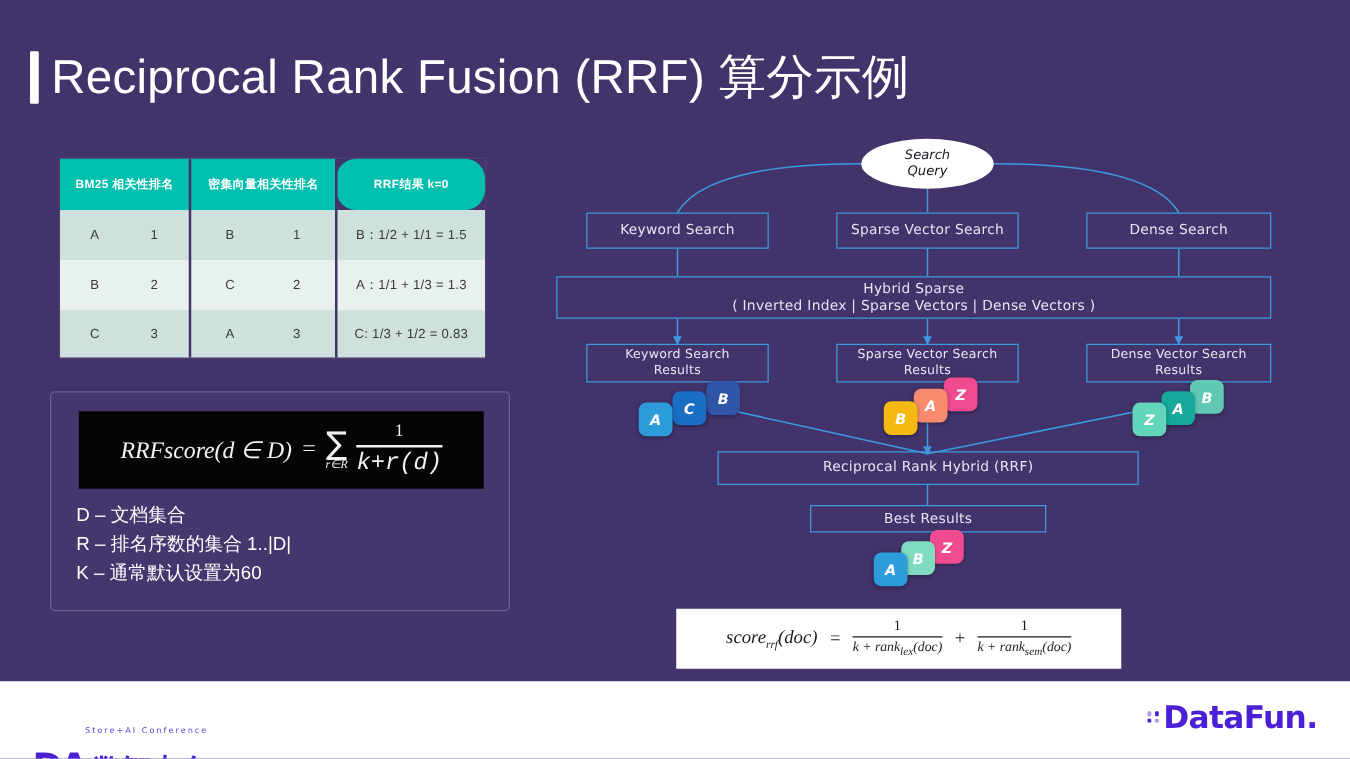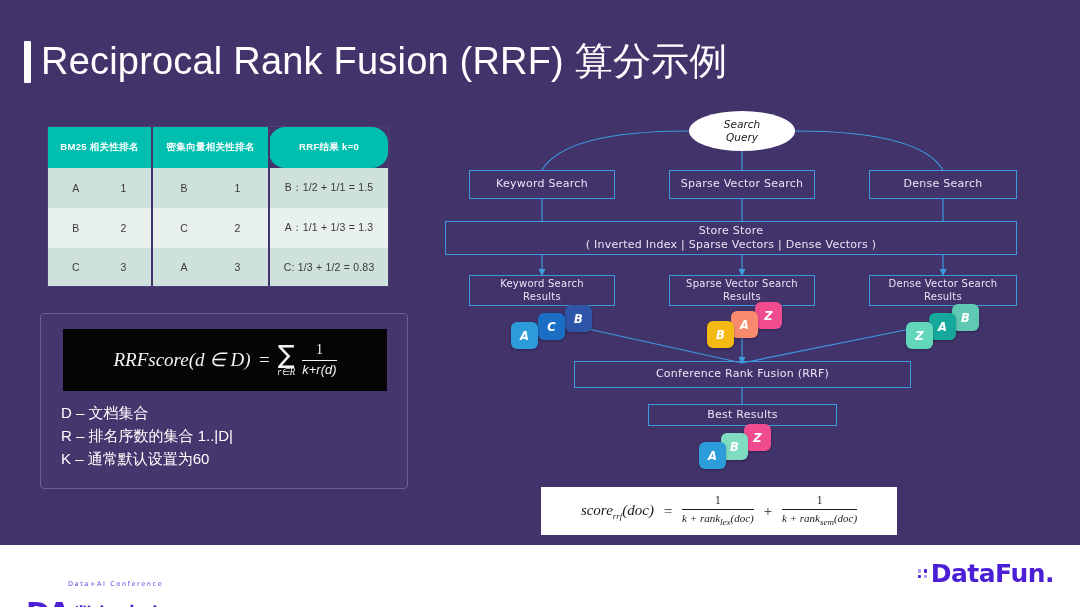--- a/index.html
+++ b/index.html
@@ -85,21 +85,21 @@
     line-height: 1; font-style: normal;
   }
   .sigma-glyph { font-size: 25px; font-family: "DejaVu Sans", sans-serif; }
   .sigma-sub { font-size: 9.5px; font-style: italic; font-family: "Liberation Serif", serif; margin-top: 1px; }
   .frac {
     display: inline-flex; flex-direction: column; align-items: center;
     line-height: 1.15; font-style: normal;
   }
   .frac .num { font-size: 14px; font-family: "Liberation Serif", serif; }
   .frac .bar { width: 100%; height: 1.4px; background: #f2f2f2; margin: 2px 0; }
-  .frac .den { font-size: 13px; font-style: italic; font-family: Liberation Sans, sans-serif; white-space: nowrap; }
+  .frac .den { font-size: 19px; font-style: italic; font-family: Liberation Mono, monospace; white-space: nowrap; }
 
   #legend-lines {
     position: absolute; left: 20px; top: 88px;
     color: #ffffff; font-size: 15px; line-height: 1.52;
     font-family: "Liberation Sans", sans-serif;
   }
   #legend-lines div { white-space: nowrap; }
 
   
   #diagram { position: absolute; left: 0; top: 0; width: 1080px; height: 400px; }
@@ -330,21 +330,21 @@
       <span>Keyword Search</span>
     </div>
     <div class="dbox" style="left:669px; top:170px; width:146px; height:29px;">
       <span>Sparse Vector Search</span>
     </div>
     <div class="dbox" style="left:869px; top:170px; width:148px; height:29px;">
       <span>Dense Search</span>
     </div>
 
     <div class="dbox" style="left:445px; top:221px; width:572px; height:34px;">
-      <span>Store Store</span>
+      <span>Hybrid Sparse</span>
       <span class="l2">( Inverted Index | Sparse Vectors | Dense Vectors )</span>
     </div>
 
     <div class="dbox" style="left:469px; top:275px; width:146px; height:31px; font-size:10px;">
       <span>Keyword Search</span>
       <span class="l2">Results</span>
     </div>
     <div class="dbox" style="left:669px; top:275px; width:146px; height:31px; font-size:10px;">
       <span>Sparse Vector Search</span>
       <span class="l2">Results</span>
@@ -365,21 +365,21 @@
       <div class="chip" style="left:707px; top:321px; background:#f5b914;">B</div>
     </div>
 
     <div>
       <div class="chip" style="left:952px; top:304px; background:#5fc9b4;">B</div>
       <div class="chip" style="left:929px; top:313px; background:#16a89a;">A</div>
       <div class="chip" style="left:906px; top:322px; background:#62d6ba;">Z</div>
     </div>
 
     <div class="dbox" style="left:574px; top:361px; width:337px; height:27px;">
-      <span>Conference Rank Fusion (RRF)</span>
+      <span>Reciprocal Rank Hybrid (RRF)</span>
     </div>
 
     <div class="dbox" style="left:648px; top:404px; width:189px; height:22px;">
       <span>Best Results</span>
     </div>
 
     <div>
       <div class="chip" style="left:744px; top:424px; background:#ef4b8e;">Z</div>
       <div class="chip" style="left:721px; top:433px; background:#7fdcc0;">B</div>
       <div class="chip" style="left:699px; top:442px; background:#2d9cdb;">A</div>
@@ -402,21 +402,21 @@
         <span class="den"><span>k + rank</span><span class="subsc">sem</span><span>(doc)</span></span>
       </span>
     </div>
   </div>
 
   <div id="footer">
     <div id="footer-left">
       <span id="da-mark">DA</span>
       <span id="da-cn">数智大会</span>
     </div>
-    <div id="da-sub">Data+AI Conference</div>
+    <div id="da-sub">Store+AI Conference</div>
     <div id="footer-right">
       <span id="df-dots">
         <i class="fade"></i>
           <i></i>
           <i></i>
           <i class="fade"></i>
       </span>
       <span id="df-text">DataFun.</span>
     </div>
   </div>

